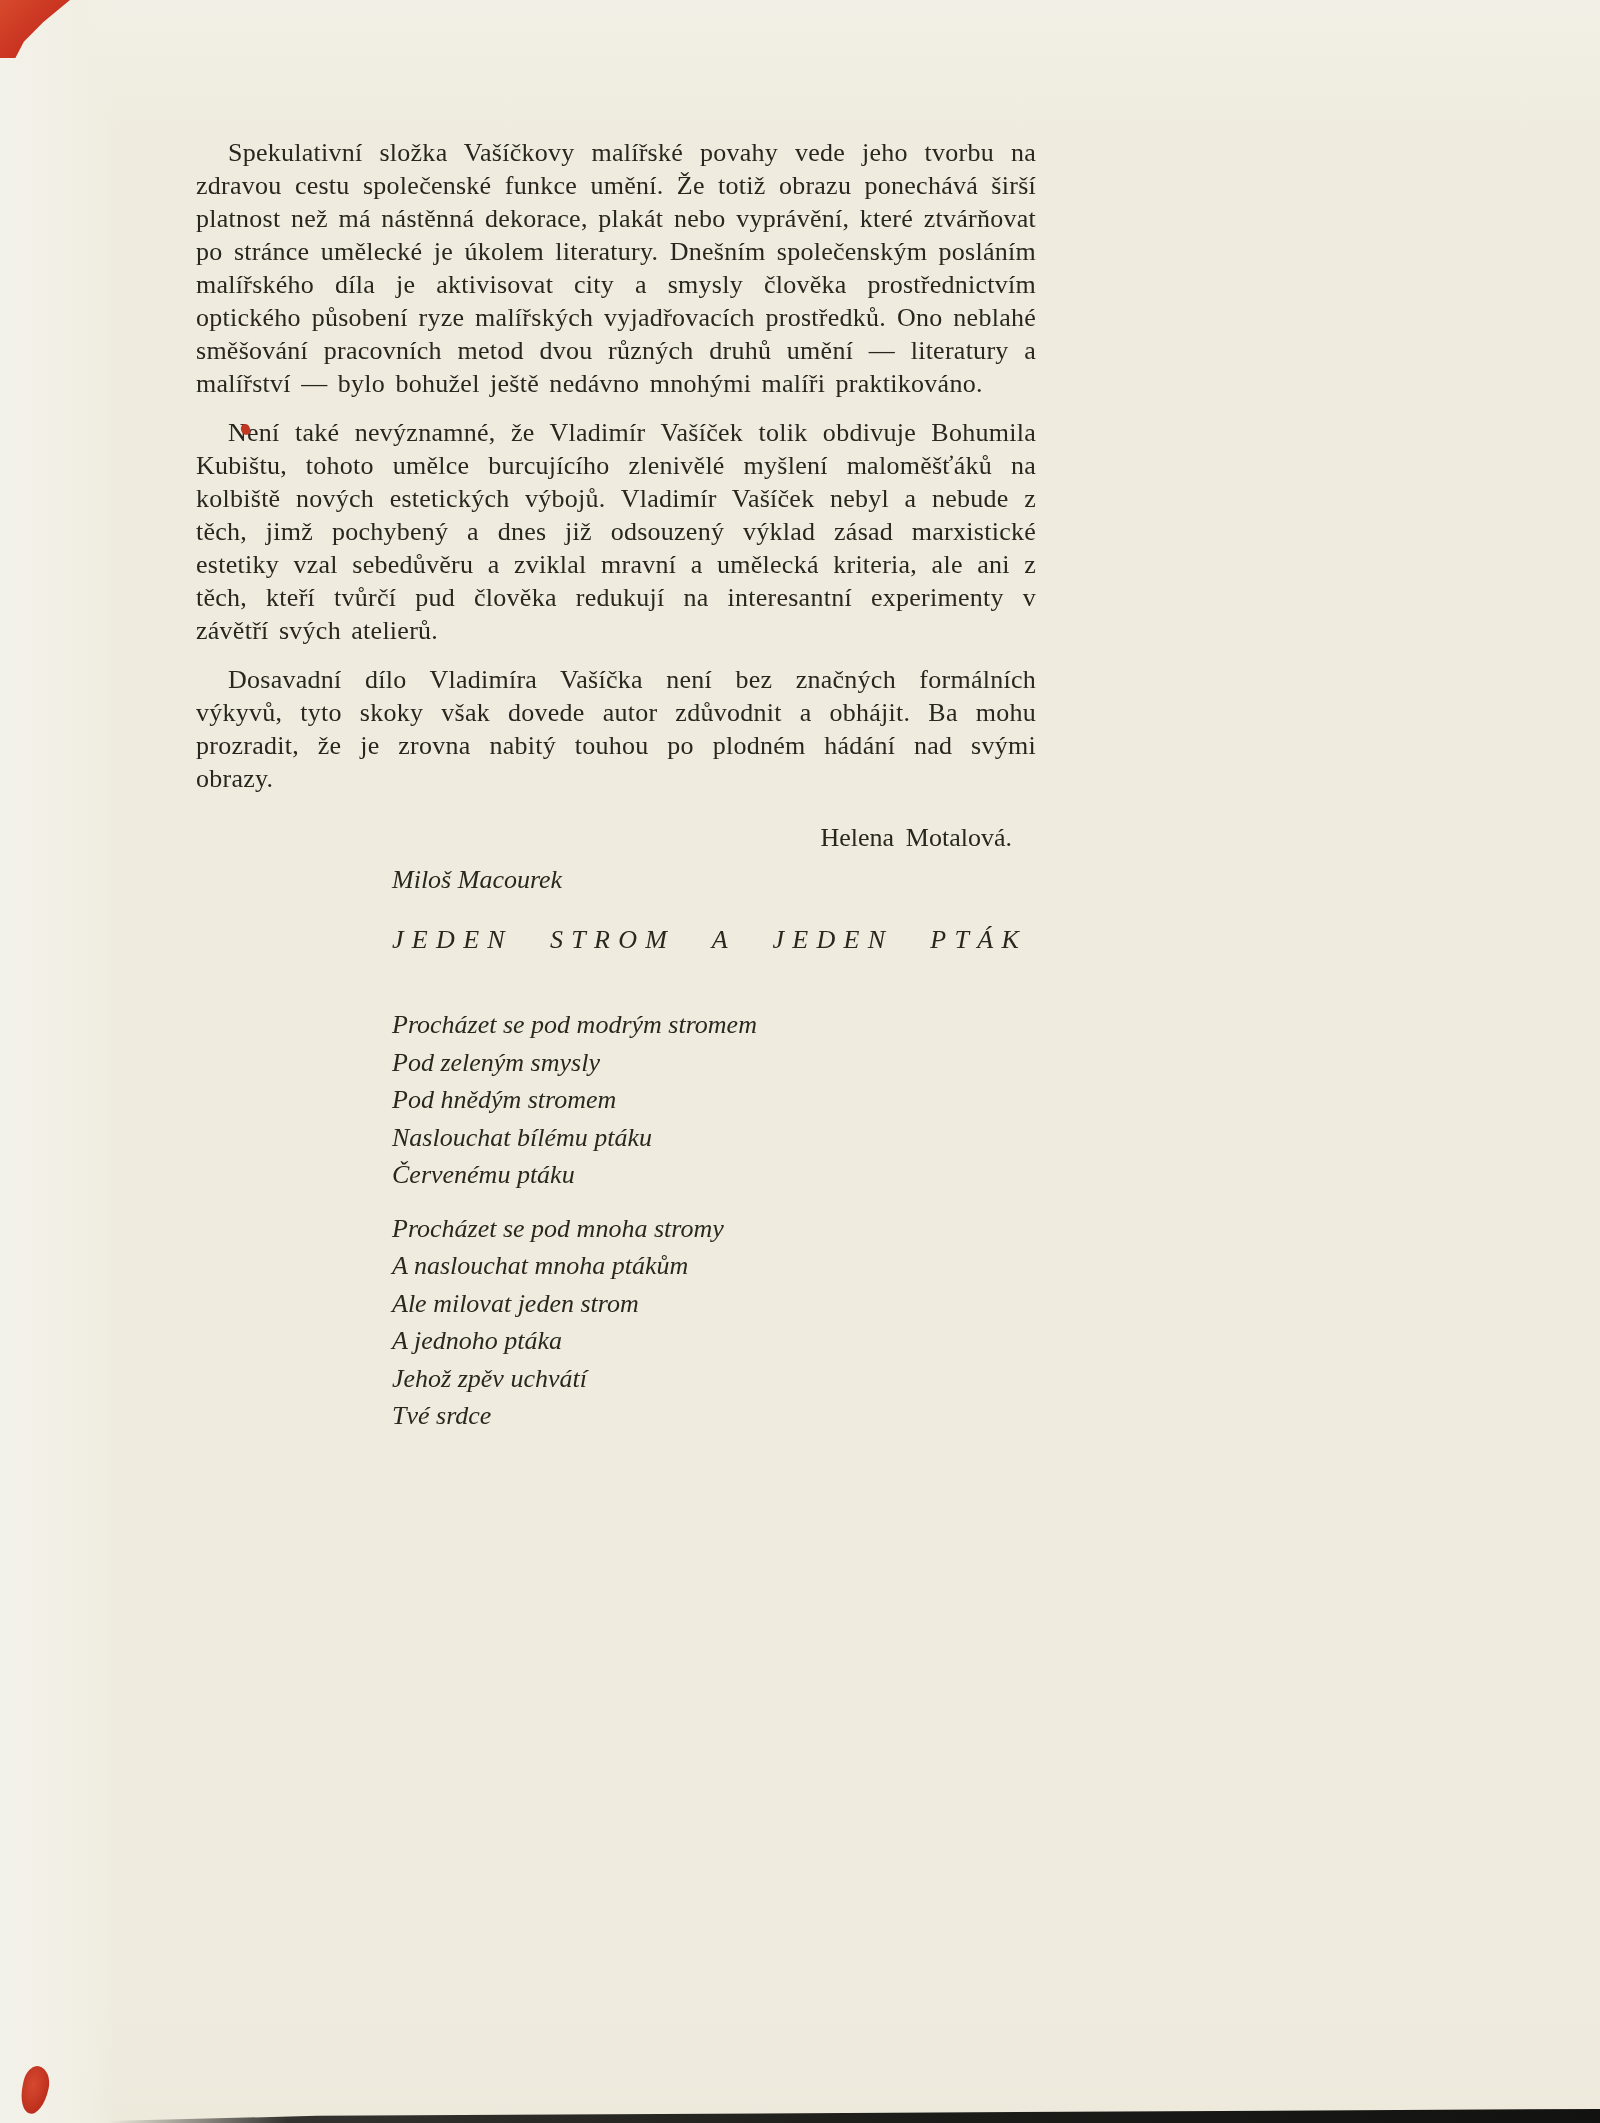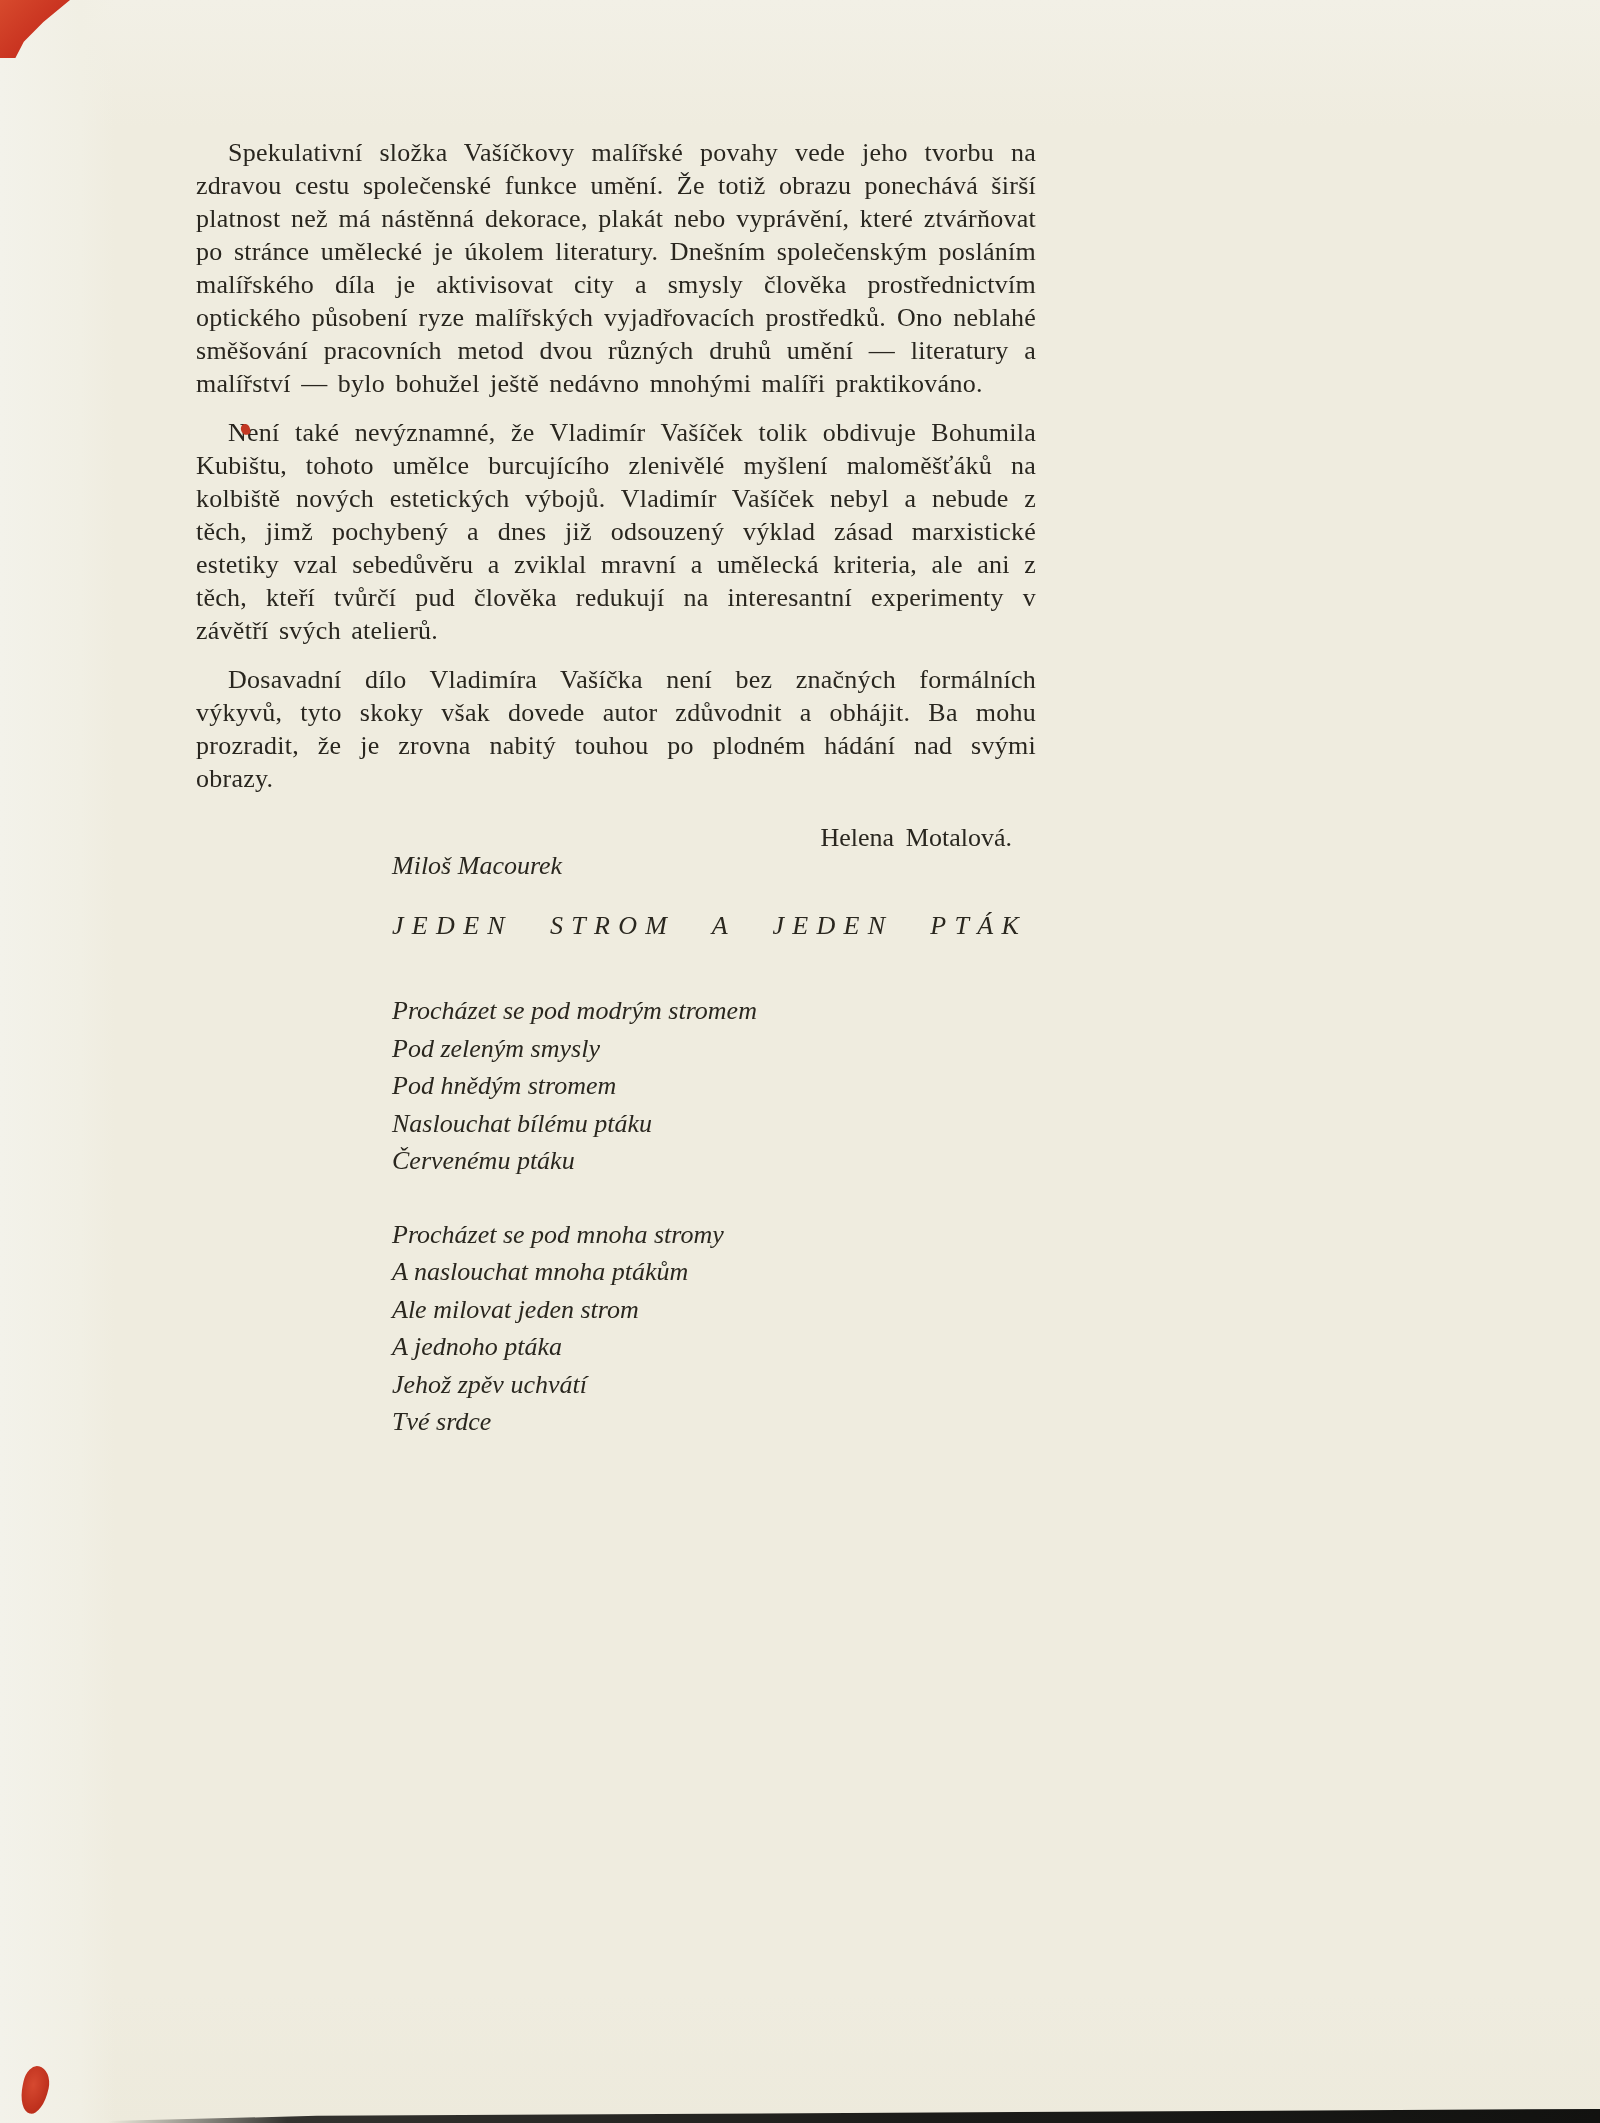--- a/index.html
+++ b/index.html
@@ -55,37 +55,37 @@
   }
   .poem-block {
     position: absolute;
     left: 392px;
     top: 848px;
     width: 700px;
     color: #2a271f;
     font-style: italic;
   }
   .poem-author {
-    margin: 2px 0 28px 0;
+    margin: 16px 0 28px 0;
     font-size: 26px;
     line-height: 32px;
   }
   .poem-title {
     margin: 0 0 50px 0;
     font-size: 26px;
     line-height: 32px;
     letter-spacing: 0.32em;
     word-spacing: 0.85em;
     font-weight: normal;
   }
   .stanza {
     margin: 0;
   }
   .stanza + .stanza {
-    margin-top: 36px;
+    margin-top: 16px;
   }
   .poem-line {
     font-size: 26px;
     line-height: 37.5px;
     white-space: nowrap;
   }
   
   .red-mark-top-left {
     position: absolute;
     left: 0; top: 0;

